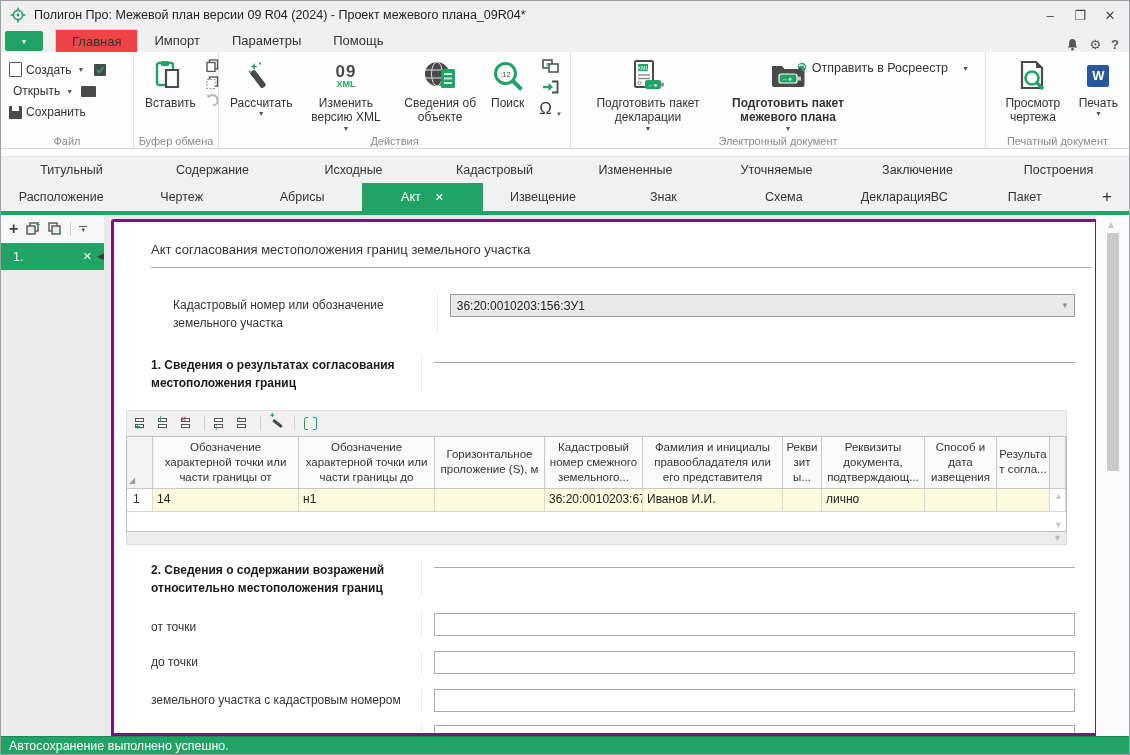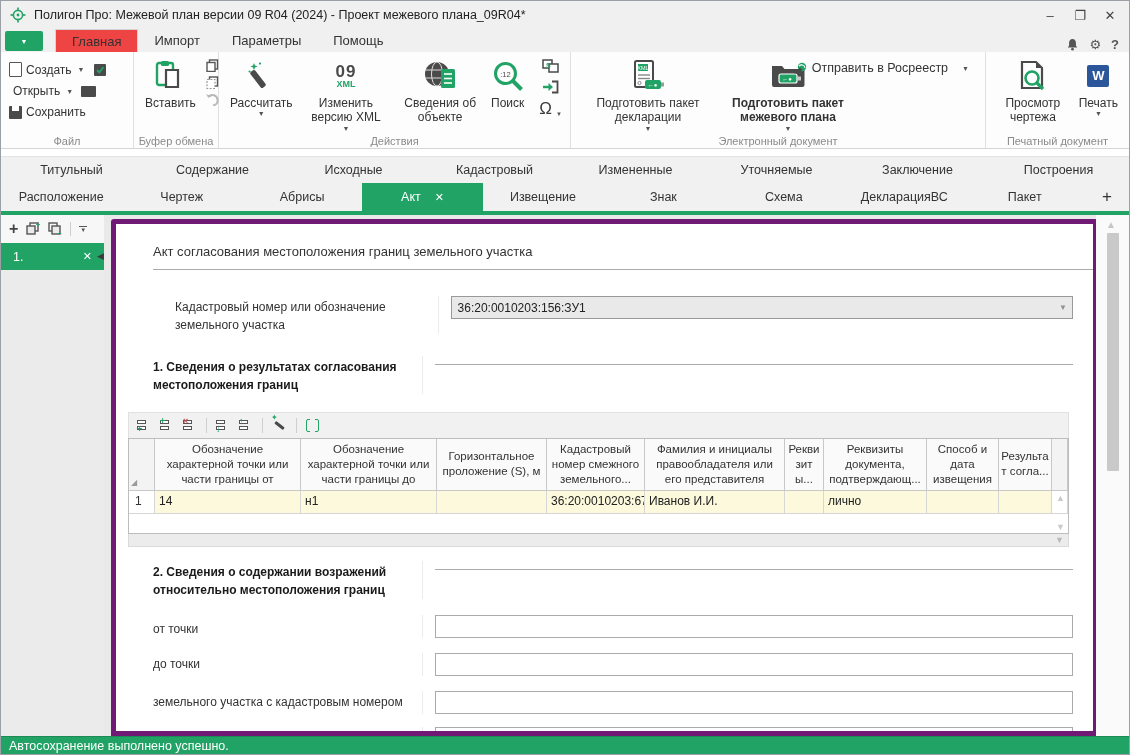--- a/index.html
+++ b/index.html
@@ -63,21 +63,21 @@
   
   .workspace { position:absolute; left:0; right:0; top:214px; bottom:18px; background:#E9E9E9; }
   .sidebar { position:absolute; left:0; top:0; width:103px; bottom:0; background:#EBEBEB; }
   .sb-toolbar { height:28px; background:#F7F7F7; display:flex; align-items:center; gap:8px; padding:0 8px; }
   .sb-ic { color:#444; font-size:13px; display:flex; align-items:center; }
   .sb-sep { width:1px; height:14px; background:#CFCFCF; }
   .sb-tab { height:27px; background:#21A366; color:#fff; display:flex; align-items:center; padding:0 12px; font-size:12.5px; }
   .sb-tab .x { margin-left:auto; font-size:11px; }
   .sb-notch { position:absolute; left:96px; top:36px; color:#3a3a3a; font-size:9px; }
 
-  .card { position:absolute; left:110px; top:4px; width:987px; bottom:0; background:#fff; border:5px solid #701a75; border-radius:3px 3px 0 0; overflow:hidden; }
+  .card { position:absolute; left:110px; top:4px; width:987px; bottom:0; background:#fff; border:3px solid #701a75; border-radius:3px 3px 0 0; overflow:hidden; }
   .card-pad { padding:20px 20px 0 37px; }
   .page-title { font-size:13px; color:#333; }
   .title-rule { height:1px; background:#ABABAB; margin:10px 0 0 0; width:940px; }
 
   .form-row { display:flex; margin-top:24px; }
   .label-col { width:275px; font-size:12px; color:#333; line-height:1.5; padding-top:2px; }
   .label-col.bold { font-weight:bold; color:#1a1a1a; }
   .field-col { width:665px; border-left:1px solid #ECECEC; padding-left:12px; position:relative; }
   .combo { height:23px; background:#E9E9E9; border:1px solid #999; display:flex; align-items:center; padding:0 6px; font-size:12px; color:#222; position:relative; }
   .combo .chev { position:absolute; right:5px; color:#909090; font-size:10px; }

